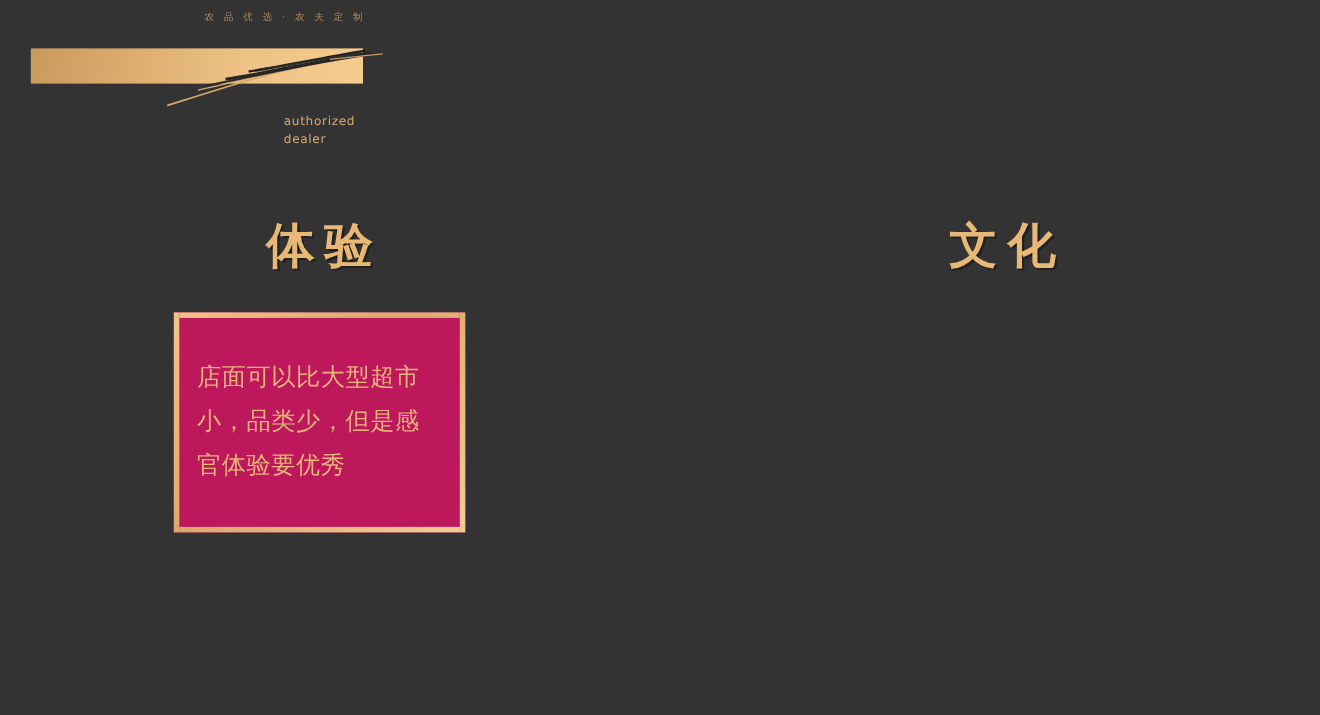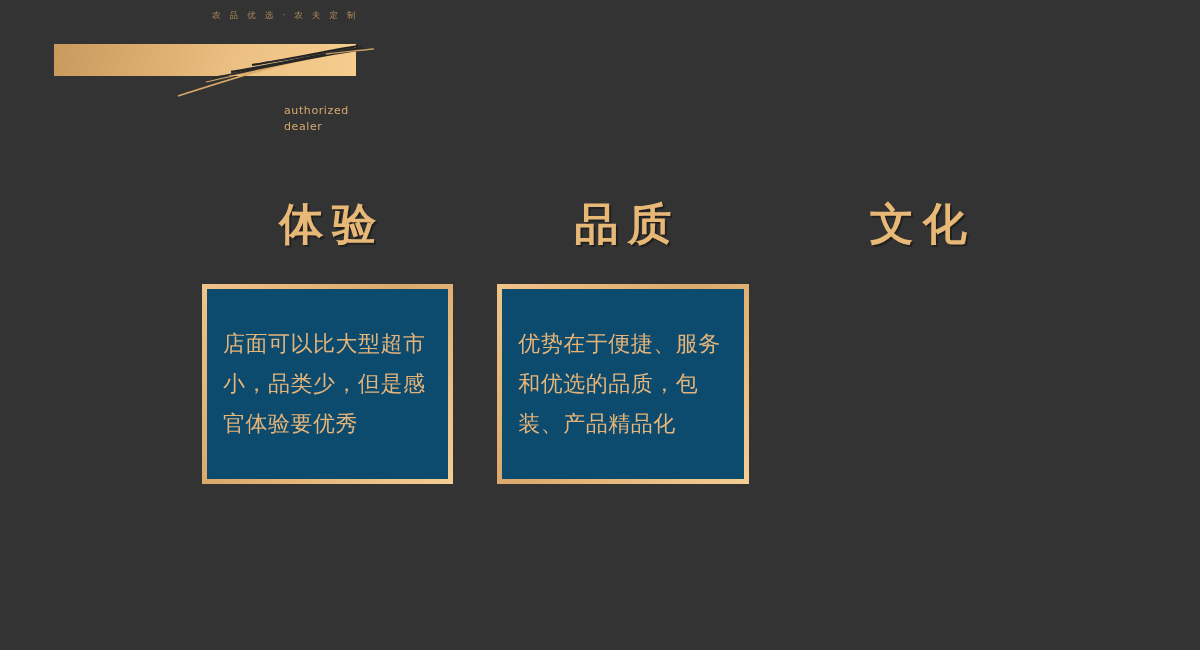--- a/index.html
+++ b/index.html
@@ -9,21 +9,21 @@
     font-family:"Liberation Sans", sans-serif;
     overflow:hidden;
   }
   .slide {
     position:relative;
     width:1200px; height:650px;
     background:#333333;
   }
 
   
-  .brand { position:absolute; left:0; top:0; width:380px; height:150px;margin-left:26px; }
+  .brand { position:absolute; left:0; top:0; width:380px; height:150px; }
 
   .brand-tagline {
     position:absolute;
     left:186px; top:10px;
     font-size:8.5px;
     letter-spacing:3.2px;
     color:#b08c5a;
     white-space:nowrap;
     font-family:"DejaVu Sans", sans-serif;
   }
@@ -53,40 +53,40 @@
   }
 
   
   .columns {
     position:absolute;
     left:158px; top:195px;
     width:886px;
     display:flex;
     justify-content:space-between;
   }
-  .column { width:265px;margin-left:44px; }
+  .column { width:265px; }
 
   .col-heading {
     text-align:center;
     font-size:44px;
     font-weight:bold;
     letter-spacing:9px;
     text-indent:9px;
     color:#e8b877;
     line-height:58px;
     text-shadow:2px 2px 0 rgba(0,0,0,0.35);
     font-family:"DejaVu Sans", sans-serif;
   }
 
   .col-box {
     margin-top:31px;
     height:200px;
     border:5px solid;
     border-image:linear-gradient(135deg,#f0c388,#dca96c 45%,#f3cd93) 1;
-    background:#0c4a6e;
+    background:#be185d;
     display:flex;
     align-items:center;
     justify-content:center;
     padding:0 16px;
   }
   .col-box-inner {
     font-size:22px;
     line-height:40px;
     color:#e5b479;
     text-align:left;
@@ -123,25 +123,19 @@
 
   <div class="columns">
 
     <div class="column">
       <div class="col-heading">体验</div>
       <div class="col-box">
         <div class="col-box-inner">店面可以比大型超市小，品类少，但是感官体验要优秀</div>
       </div>
     </div>
 
-    <div class="column">
-      <div class="col-heading">品质</div>
-      <div class="col-box">
-        <div class="col-box-inner">优势在于便捷、服务和优选的品质，包装、产品精品化</div>
-      </div>
-    </div>
 
     <div class="column">
       <div class="col-heading">文化</div>
     </div>
 
   </div>
 </div>
 
 </body></html>

